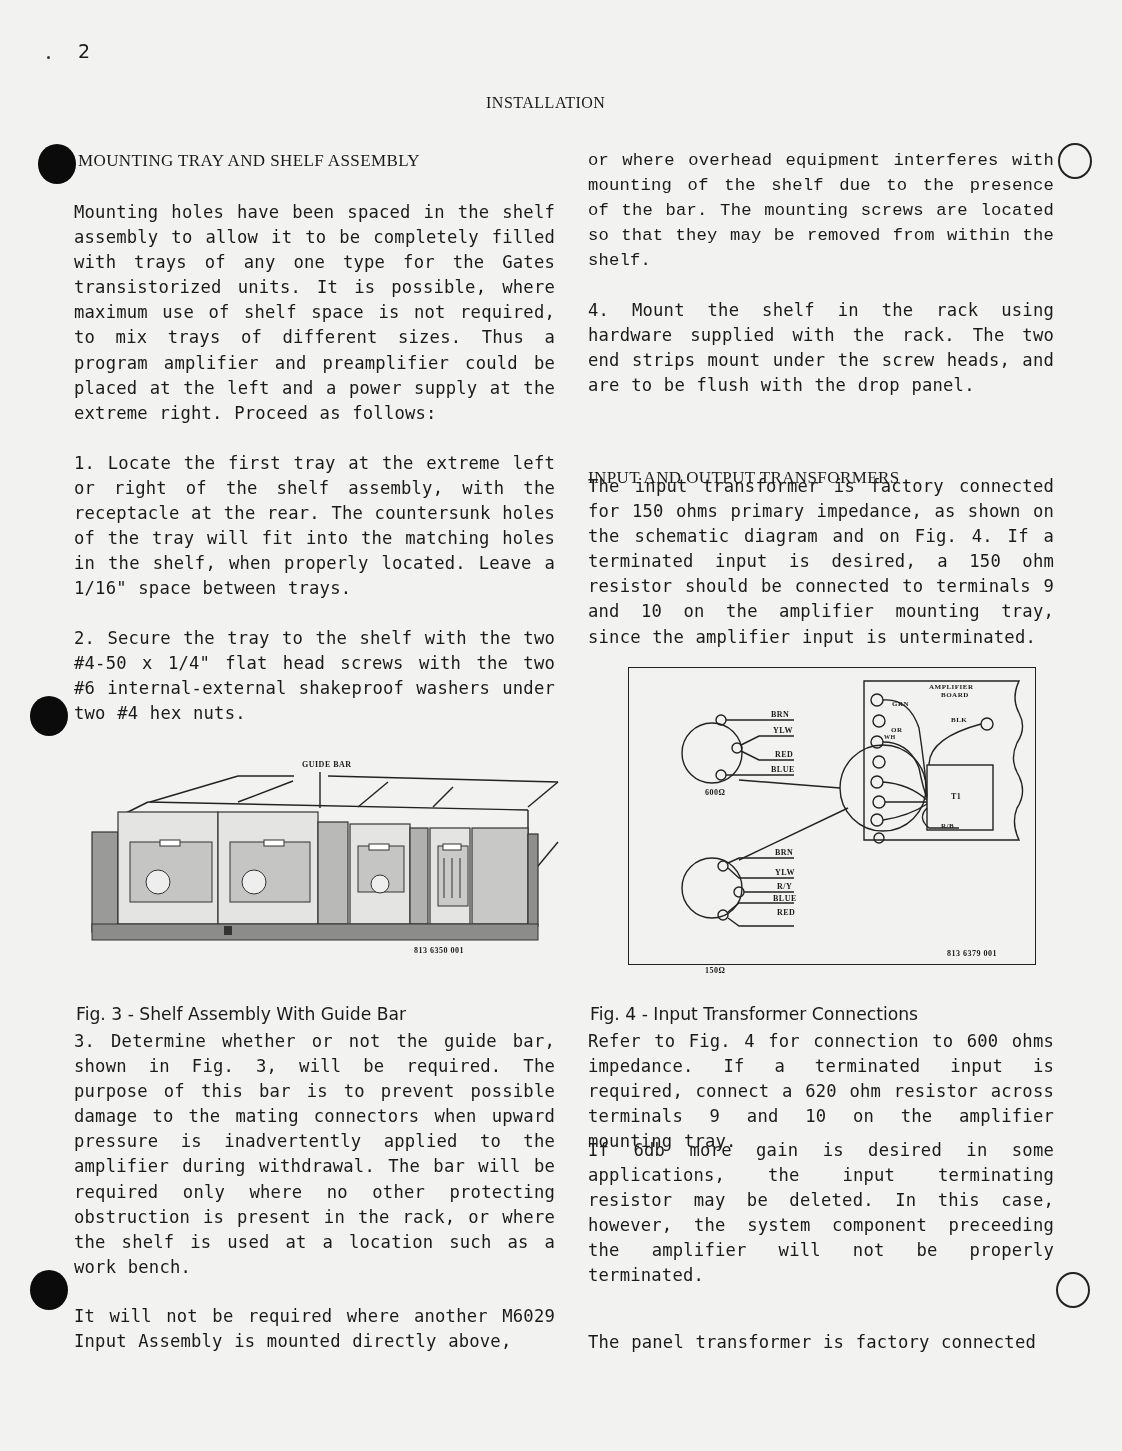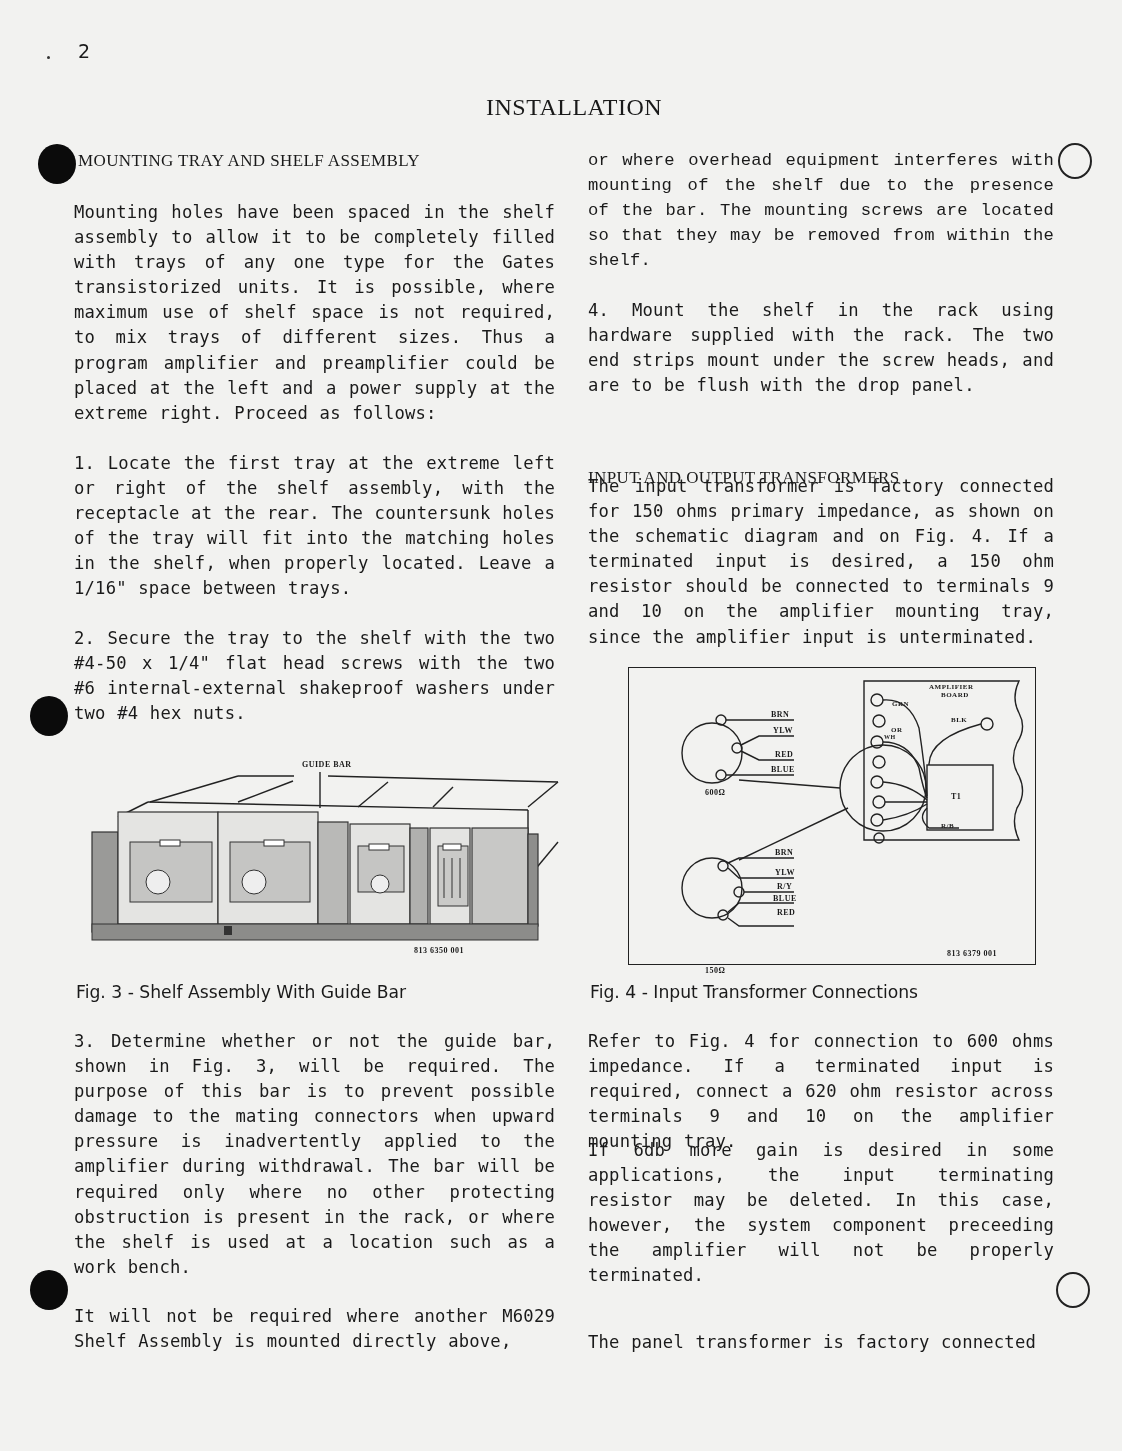--- a/index.html
+++ b/index.html
@@ -5,29 +5,29 @@
   html, body { margin: 0; padding: 0; }
   body {
     width: 1122px; height: 1451px; position: relative; overflow: hidden;
     background: #f2f2f0;
     color: #1a1a1a;
     font-family: "DejaVu Sans Mono", "Liberation Mono", monospace;
   }
   .abs { position: absolute; }
   .page-num { left: 78px; top: 40px; font-size: 19px; font-family: "DejaVu Sans", sans-serif; }
   .speck { width: 3px; height: 3px; background: #333; border-radius: 50%; }
-  .section-title { left: 486px; top: 94px; font-size: 24px; font-family: "Liberation Serif", serif; letter-spacing: 0.5px; }
+  .section-title { left: 486px; top: 94px; font-size: 16px; font-family: "Liberation Serif", serif; letter-spacing: 0.5px; }
   .heading { font-size: 17px; font-family: "Liberation Serif", serif; letter-spacing: 0.4px; }
   .para {
     font-size: 17.2px; line-height: 25.1px; text-align: justify;
     text-align-last: left; letter-spacing: 0.2px; word-spacing: 1px;
   }
   .col-l { left: 74px; width: 481px; }
   .col-r { left: 588px; width: 466px; }
-  .caption { font-size: 17.2px; font-family: "DejaVu Sans", sans-serif; }
+  .caption { font-size: 17.2px; font-family: "DejaVu Sans", sans-serif; margin-top: 22px; }
   .punch { width: 38px; height: 40px; border-radius: 50%; background: #0b0b0b; }
   .hole { width: 30px; height: 32px; border-radius: 50%; border: 2px solid #222; background: transparent; }
   .figlabel { font-family: Liberation Serif, serif; font-size: 8px; font-weight: bold; letter-spacing: 0.5px; }
 </style>
 </head>
 <body>
 
 <div class="abs page-num">2</div>
 <div class="abs speck" style="left:47px;top:56px;"></div>
 <div class="abs section-title">INSTALLATION</div>
@@ -88,21 +88,21 @@
       <line x1="372" y1="106" x2="372" y2="146"></line>
     </g>
     <rect x="4" y="172" width="446" height="16" fill="#8c8c8a" stroke="#333" stroke-width="1"></rect>
     <rect x="136" y="174" width="8" height="9" fill="#333"></rect>
   </svg>
   <div class="abs figlabel" style="left:326px;top:194px;">813 6350 001</div>
 </div>
 
 <div class="abs caption" style="left:76px;top:982px;">Fig. 3 - Shelf Assembly With Guide Bar</div>
 <div class="abs para col-l" style="top:1029px;">3. Determine whether or not the guide bar, shown in Fig. 3, will be required. The purpose of this bar is to prevent possible damage to the mating connectors when upward pressure is inadvertently applied to the amplifier during withdrawal. The bar will be required only where no other protecting obstruction is present in the rack, or where the shelf is used at a location such as a work bench.</div>
-<div class="abs para col-l" style="top:1304px;">It will not be required where another M6029 Shelf Assembly is mounted directly above,</div>
+<div class="abs para col-l" style="top:1304px;">It will not be required where another M6029 Input Assembly is mounted directly above,</div>
 
 <div class="abs para col-r" style="top:148px;font-family:Liberation Mono, monospace;">or where overhead equipment interferes with mounting of the shelf due to the presence of the bar. The mounting screws are located so that they may be removed from within the shelf.</div>
 <div class="abs para col-r" style="top:298px;">4. Mount the shelf in the rack using hardware supplied with the rack. The two end strips mount under the screw heads, and are to be flush with the drop panel.</div>
 <div class="abs heading" style="left:588px;top:425px;margin-top:43px;">INPUT AND OUTPUT TRANSFORMERS</div>
 <div class="abs para col-r" style="top:474px;">The input transformer is factory connected for 150 ohms primary impedance, as shown on the schematic diagram and on Fig. 4. If a terminated input is desired, a 150 ohm resistor should be connected to terminals 9 and 10 on the amplifier mounting tray, since the amplifier input is unterminated.</div>
 
 <div class="abs" style="left:628px;top:667px;width:406px;height:296px;border:1.5px solid #222;">
   <svg class="abs" style="left:0;top:0;" width="406" height="296">
     <g stroke="#222" stroke-width="1.4" fill="none">
 

